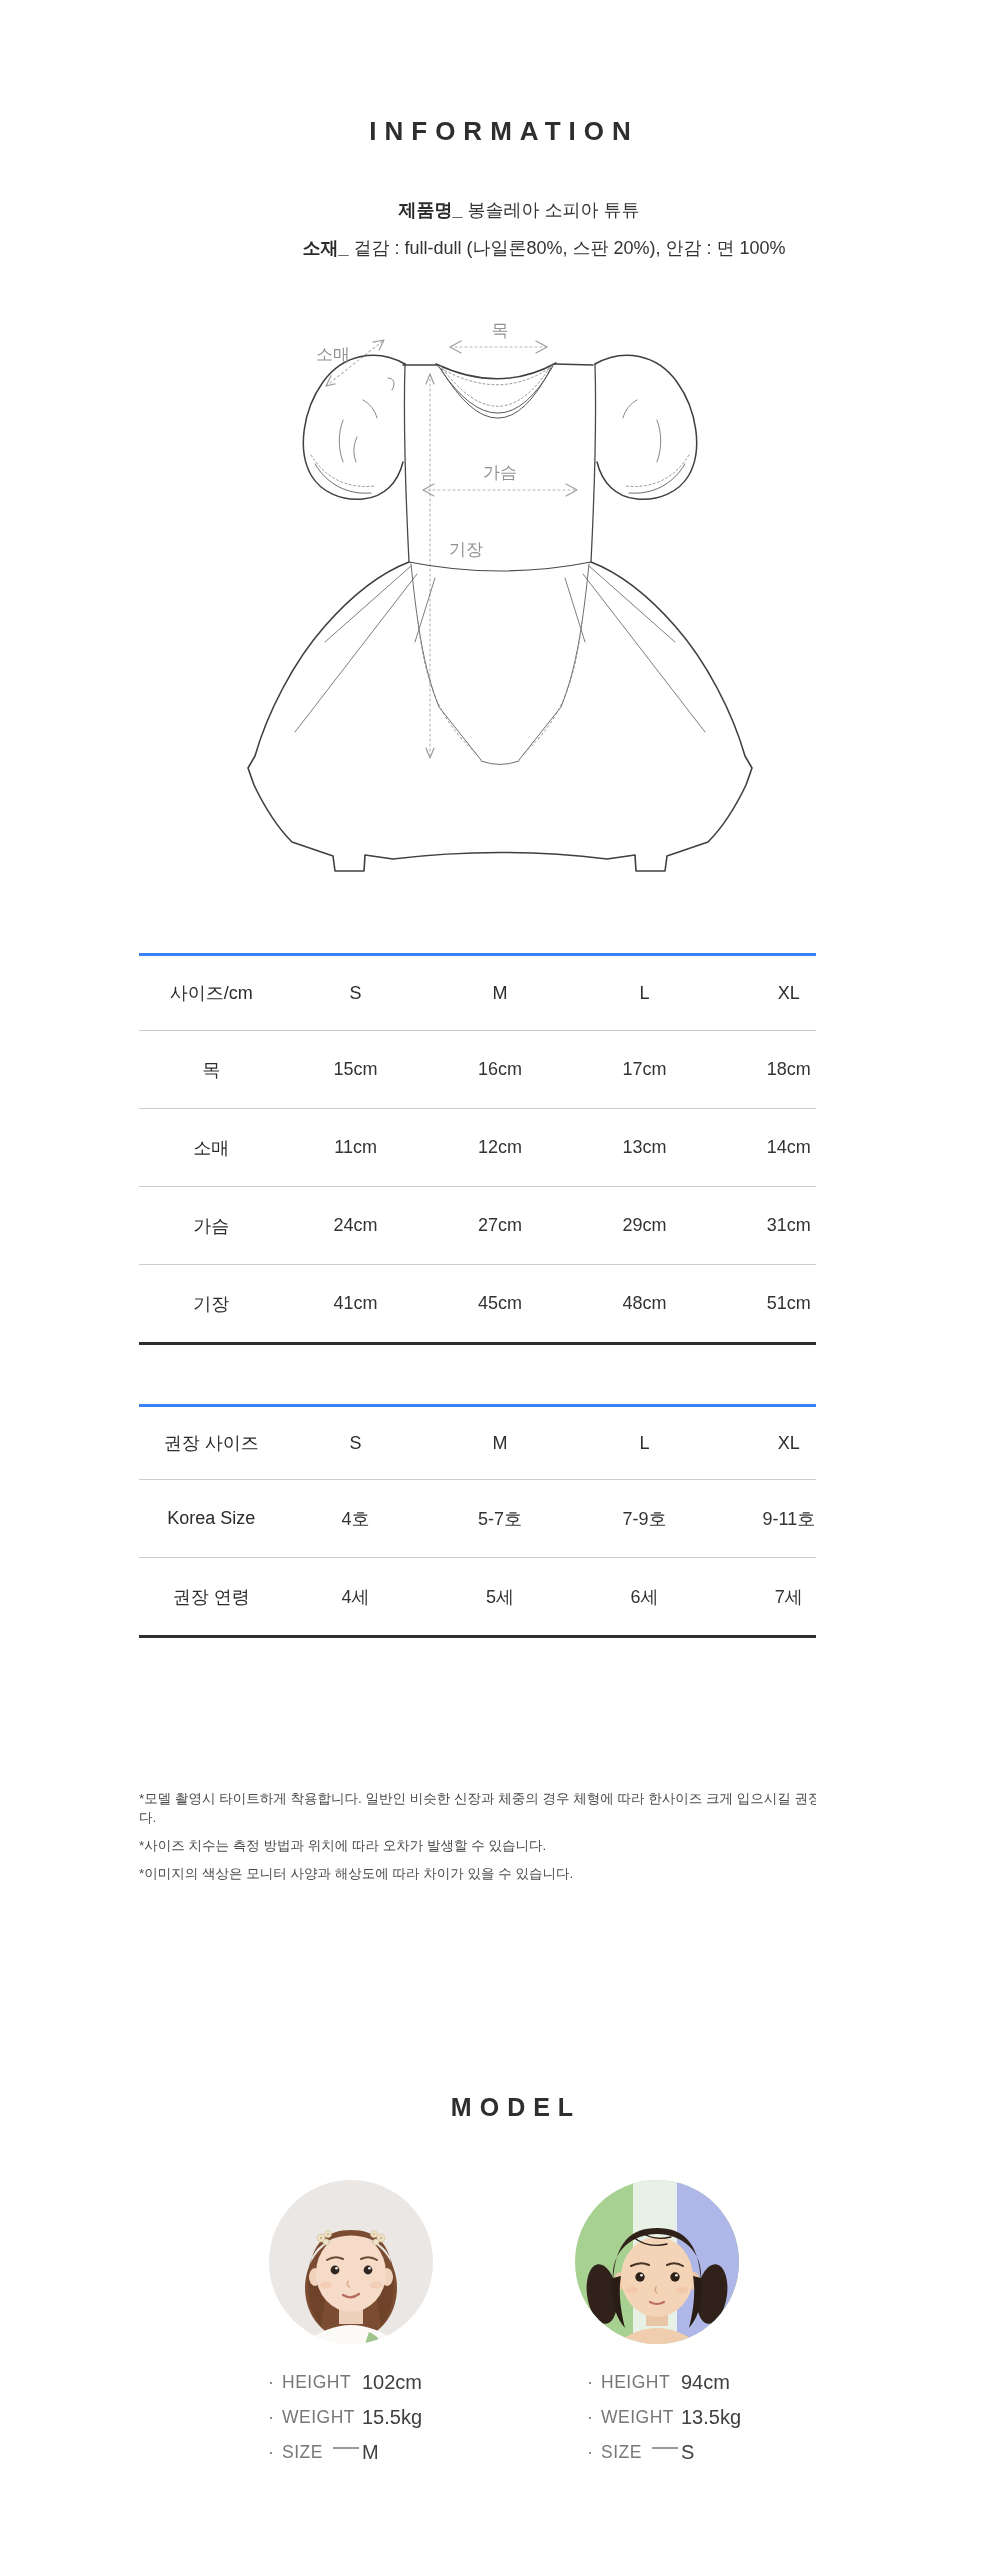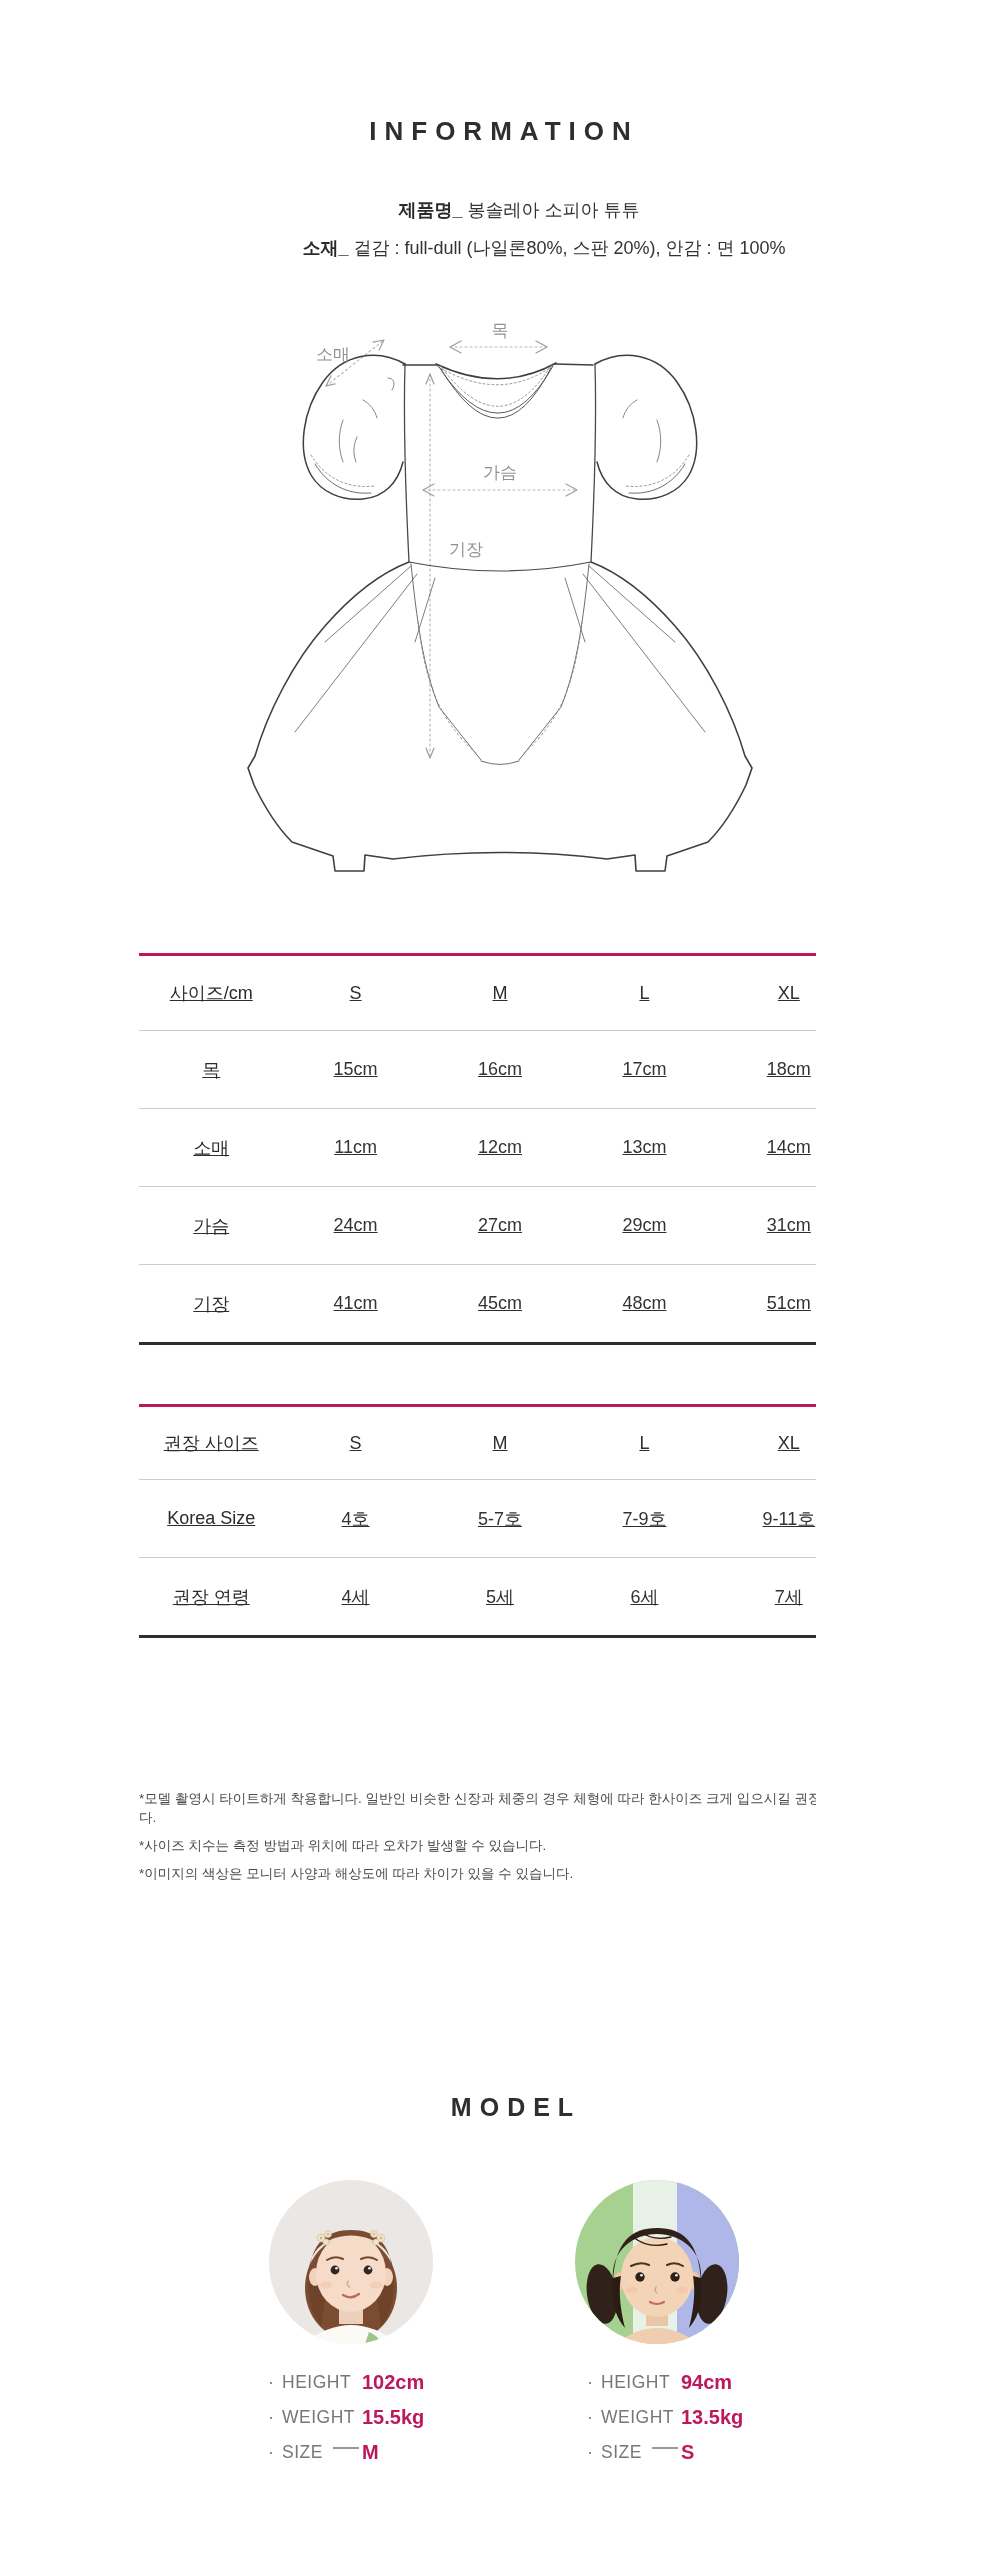--- a/index.html
+++ b/index.html
@@ -11,21 +11,21 @@
   
   .page-title{top:116px;left:0;width:1000px;text-align:center;
     font-size:26px;font-weight:bold;letter-spacing:8px;text-indent:8px;color:#2e2e2e;}
   .sub-line{left:0;width:1000px;text-align:center;font-size:18px;color:#333;}
   .product-line{top:198px;padding-left:19px;}
   .material-line{top:236px;margin-left:44px;}
   .sub-line b{font-weight:bold;color:#2b2b2b;}
   
   .diagram-wrap{left:195px;top:312px;width:610px;height:660px;}
   
-  .info-table{left:139px;width:722px;border-top:3px solid #be185d;border-bottom:3px solid #2e2e2e;text-decoration:underline;}
+  .info-table{left:139px;width:722px;border-top:3px solid #3b82f6;border-bottom:3px solid #2e2e2e;}
   .t1{top:953px;} .t2{top:1404px;}
   .t-row{display:flex;align-items:center;border-bottom:1px solid #cccccc;}
   .t-row:last-child{border-bottom:none;}
   .t1 .t-head{height:74px;} .t1 .t-data{height:77px;}
   .t2 .t-head{height:72px;} .t2 .t-data{height:77px;}
   .t-cell{flex:1;text-align:center;font-size:18px;color:#333333;}
   .t-head .t-cell{font-size:18px;color:#2e2e2e;}
   .t-cell.lab{color:#2b2b2b;}
   
   .footnotes{left:139px;top:1789px;width:740px;}
@@ -37,21 +37,21 @@
   .card-1{left:231px;} .card-2{left:537px;}
   .photo{width:164px;height:164px;border-radius:50%;overflow:hidden;margin:0 auto;}
   .stats{margin-top:21px;}
   .card-1 .stats{padding-left:37px;} .card-2 .stats{padding-left:50px;}
   .stat-row{display:flex;align-items:center;height:35px;}
   .stat-bullet{width:14px;font-size:18px;color:#777777;}
   .stat-label{width:80px;display:flex;align-items:center;font-size:17.5px;
     letter-spacing:0.5px;color:#777777;}
   .size-line{width:26px;border-top:2px solid #9a9a9a;margin-left:10px;
     transform:translateY(-5px);}
-  .stat-value{font-size:20px;font-weight:bold;color:#be185d;}
+  .stat-value{font-size:20px;font-weight:normal;color:#404040;}
 </style>
 </head>
 <body>
 
 <div id="page">
 
   <div class="abs page-title">INFORMATION</div>
   <div class="abs sub-line product-line">
     <b>제품명_</b>
     <span>봉솔레아 소피아 튜튜</span>

